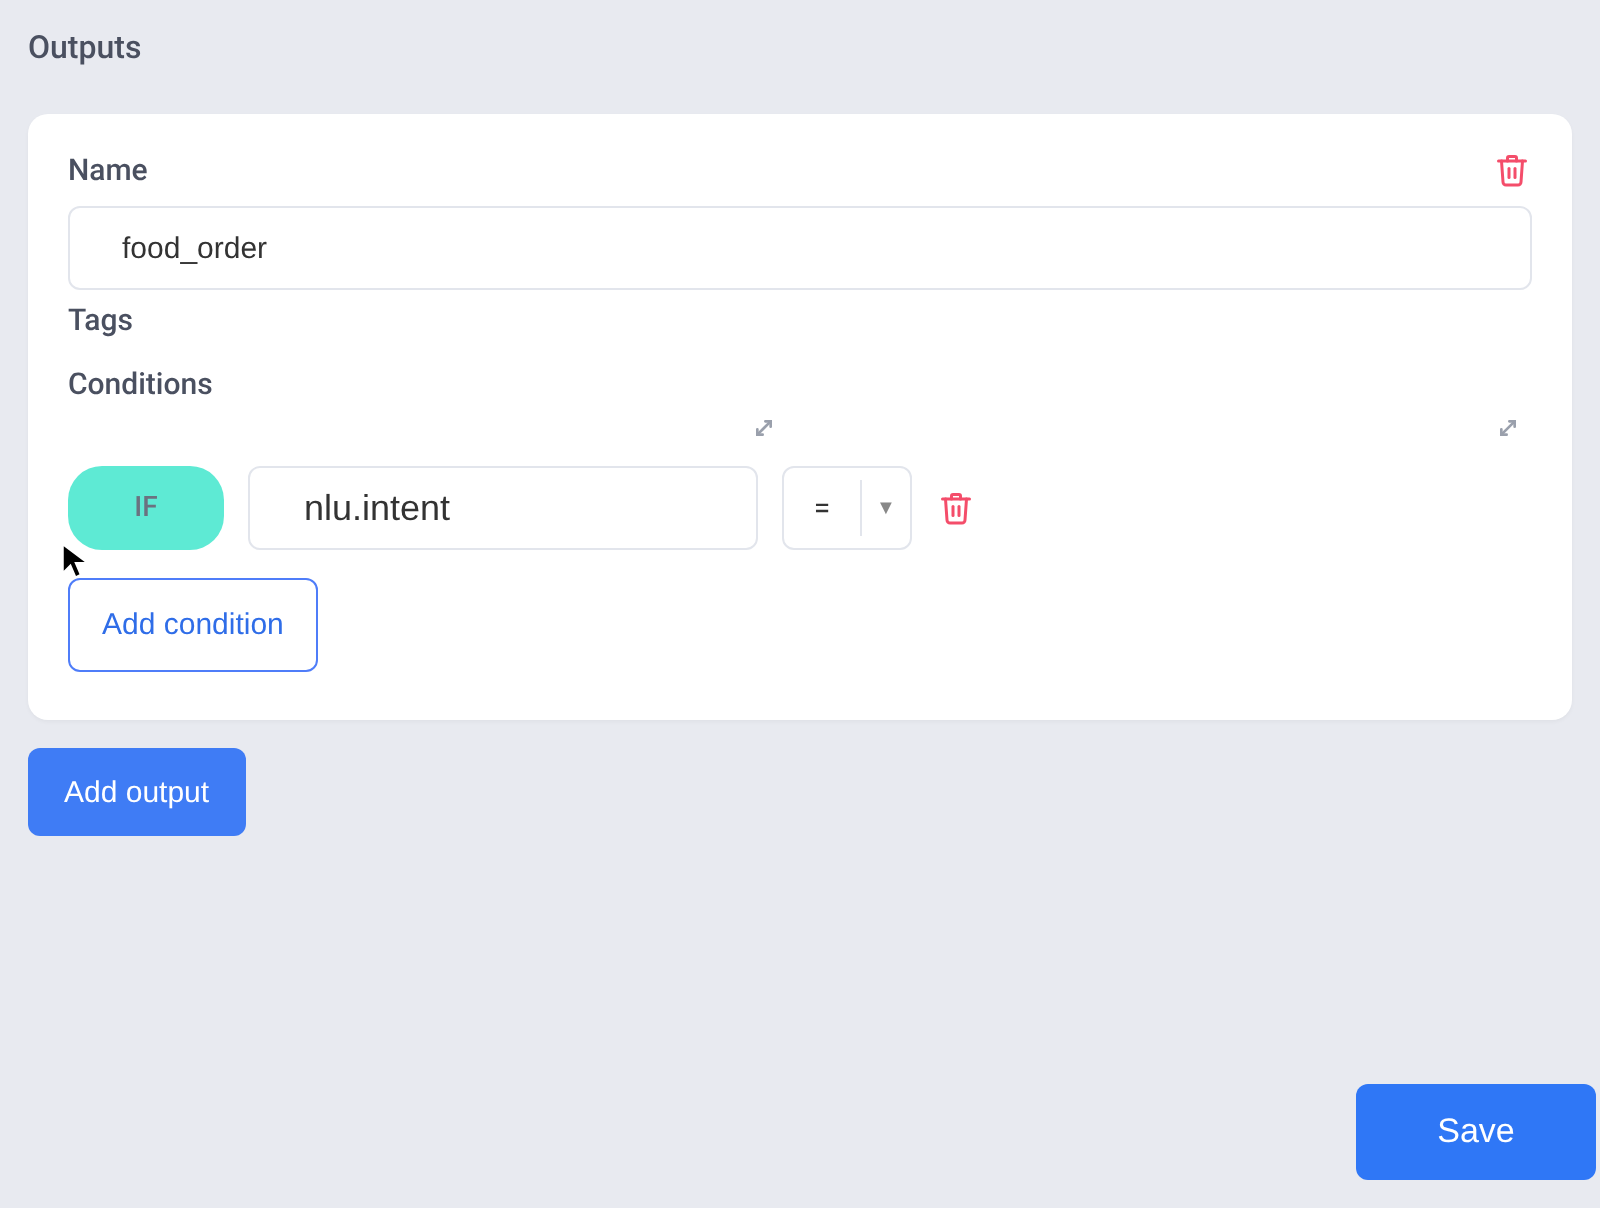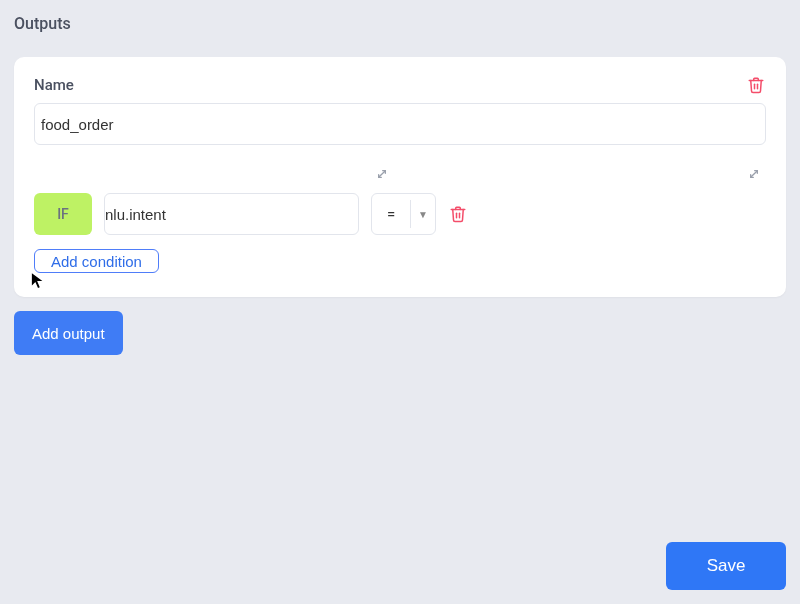--- a/index.html
+++ b/index.html
@@ -38,21 +38,21 @@
   .field-label {
     font-size: 15px;
     color: #4a5060;
     font-weight: 500;
   }
   .text-input {
     width: 100%;
     height: 42px;
     border: 1px solid #e2e5ec;
     border-radius: 6px;
-    padding: 0 6px;
+    padding: 0 26px;
     font-size: 15px;
     color: #333;
     background: #fff;
     outline: none;
   }
   .text-input::placeholder { color: #9aa0ac; }
   
   .cond-subheader {
     display: flex;
     justify-content: space-between;
@@ -71,38 +71,38 @@
     display:inline-flex;
     width:18px; height:18px;
   }
   .cond-row {
     display: flex;
     align-items: center;
     gap: 12px;
     margin-bottom: 14px;
   }
   .if-chip {
-    background: #bef264;
-    border-radius: 6px;
-    width: 58px;
+    background: #5eead4;
+    border-radius: 17px;
+    width: 78px;
     height: 42px;
     display: flex;
     align-items: center;
     justify-content: center;
     color: #6b7280;
     font-size: 14px;
     font-weight: 500;
     flex-shrink: 0;
   }
   .cond-field {
     height: 42px;
     border: 1px solid #e2e5ec;
     border-radius: 6px;
-    padding: 0 0;
-    font-size: 15px;
+    padding: 0 27px;
+    font-size: 18px;
     color: #333;
     background: #fff;
     outline: none;
   }
   .cond-lhs { width: 255px; flex-shrink:0; }
   .cond-op-wrap {
     display:flex;
     align-items:center;
     height:42px;
     border:1px solid #e2e5ec;
@@ -140,39 +140,39 @@
     justify-content: center;
     width: 20px;
     height: 20px;
     flex-shrink:0;
   }
   .outline-btn {
     border: 1px solid #4f7df9;
     color: #2f6de8;
     background: #fff;
     border-radius: 6px;
-    height: 24px;
+    height: 47px;
     padding: 0 16px;
     font-size: 15px;
     cursor: pointer;
   }
   .primary-btn {
     background: #3f7cf5;
     color: #fff;
     border: none;
     border-radius: 6px;
     height: 44px;
     padding: 0 18px;
     font-size: 15px;
     cursor: pointer;
   }
   .add-output-wrap { margin-top: 14px; }
   .save-wrap {
     position: absolute;
-    right: 14px;
+    right: 2px;
     bottom: 14px;
     border-radius: 20px;
   }
   .save-btn {
     background: #2f77f6;
     color:#fff;
     border:none;
     border-radius:6px;
     height:48px;
     width:120px;
@@ -206,24 +206,26 @@
               <path d="M10 11v6"></path>
               <path d="M14 11v6"></path>
               <path d="M9 6V4a1 1 0 0 1 1-1h4a1 1 0 0 1 1 1v2"></path>
             </svg>
         </button>
       </div>
       <input class="text-input" value="food_order" style="">
     </div>
 
     <div class="field-block">
+      <div class="field-label">Tags</div>
       <div style="height:8px"></div>
     </div>
 
     <div>
+      <div class="field-label">Conditions</div>
 
       <div class="cond-subheader">
         <div class="cond-subleft">
           <span class="expand-icon">
             <svg width="16" height="16" viewBox="0 0 24 24" fill="none" stroke="currentColor" stroke-width="2" stroke-linecap="round">
                 <line x1="7" y1="17" x2="17" y2="7"></line>
                 <polyline points="13 7 17 7 17 11"></polyline>
                 <polyline points="11 17 7 17 7 13"></polyline>
               </svg>
           </span>

